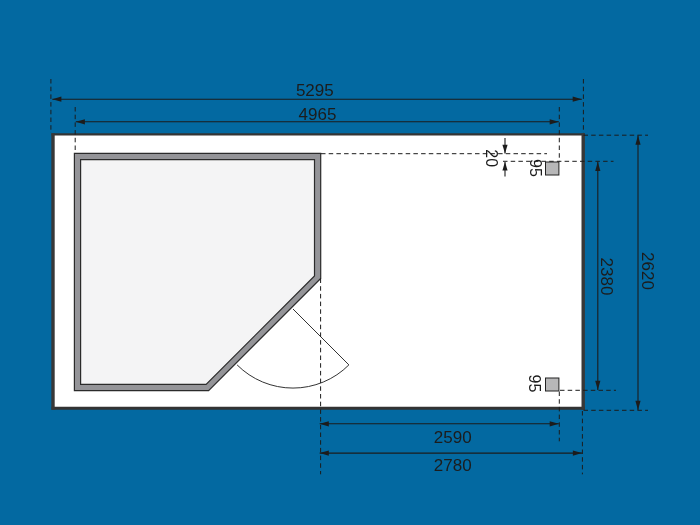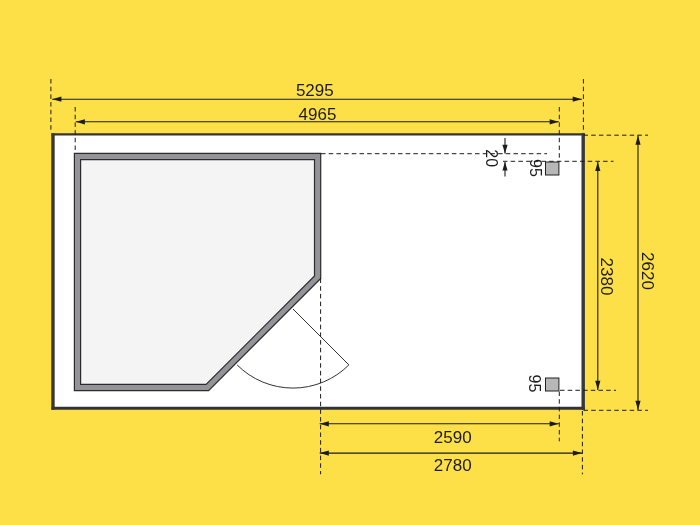--- a/index.html
+++ b/index.html
@@ -1,16 +1,16 @@
 <!DOCTYPE html>
 <html><head>
 <meta charset="utf-8">
 <style>
   html,body{margin:0;padding:0;background:#ffffff;}
-  .wrap{width:700px;height:525px;position:relative;background:#fde047;}
+  .wrap{width:700px;height:525px;position:relative;background:#0369a1;}
   svg{display:block;}
   text{font-family:"Liberation Sans",sans-serif;fill:#1c1c1c;}
 </style>
 </head>
 <body>
 <div class="wrap">
 <svg width="700" height="525" viewBox="0 0 700 525">
 
 <g>
 <rect x="53.2" y="134.4" width="530.1" height="273.9" fill="#ffffff" stroke="none"></rect>

